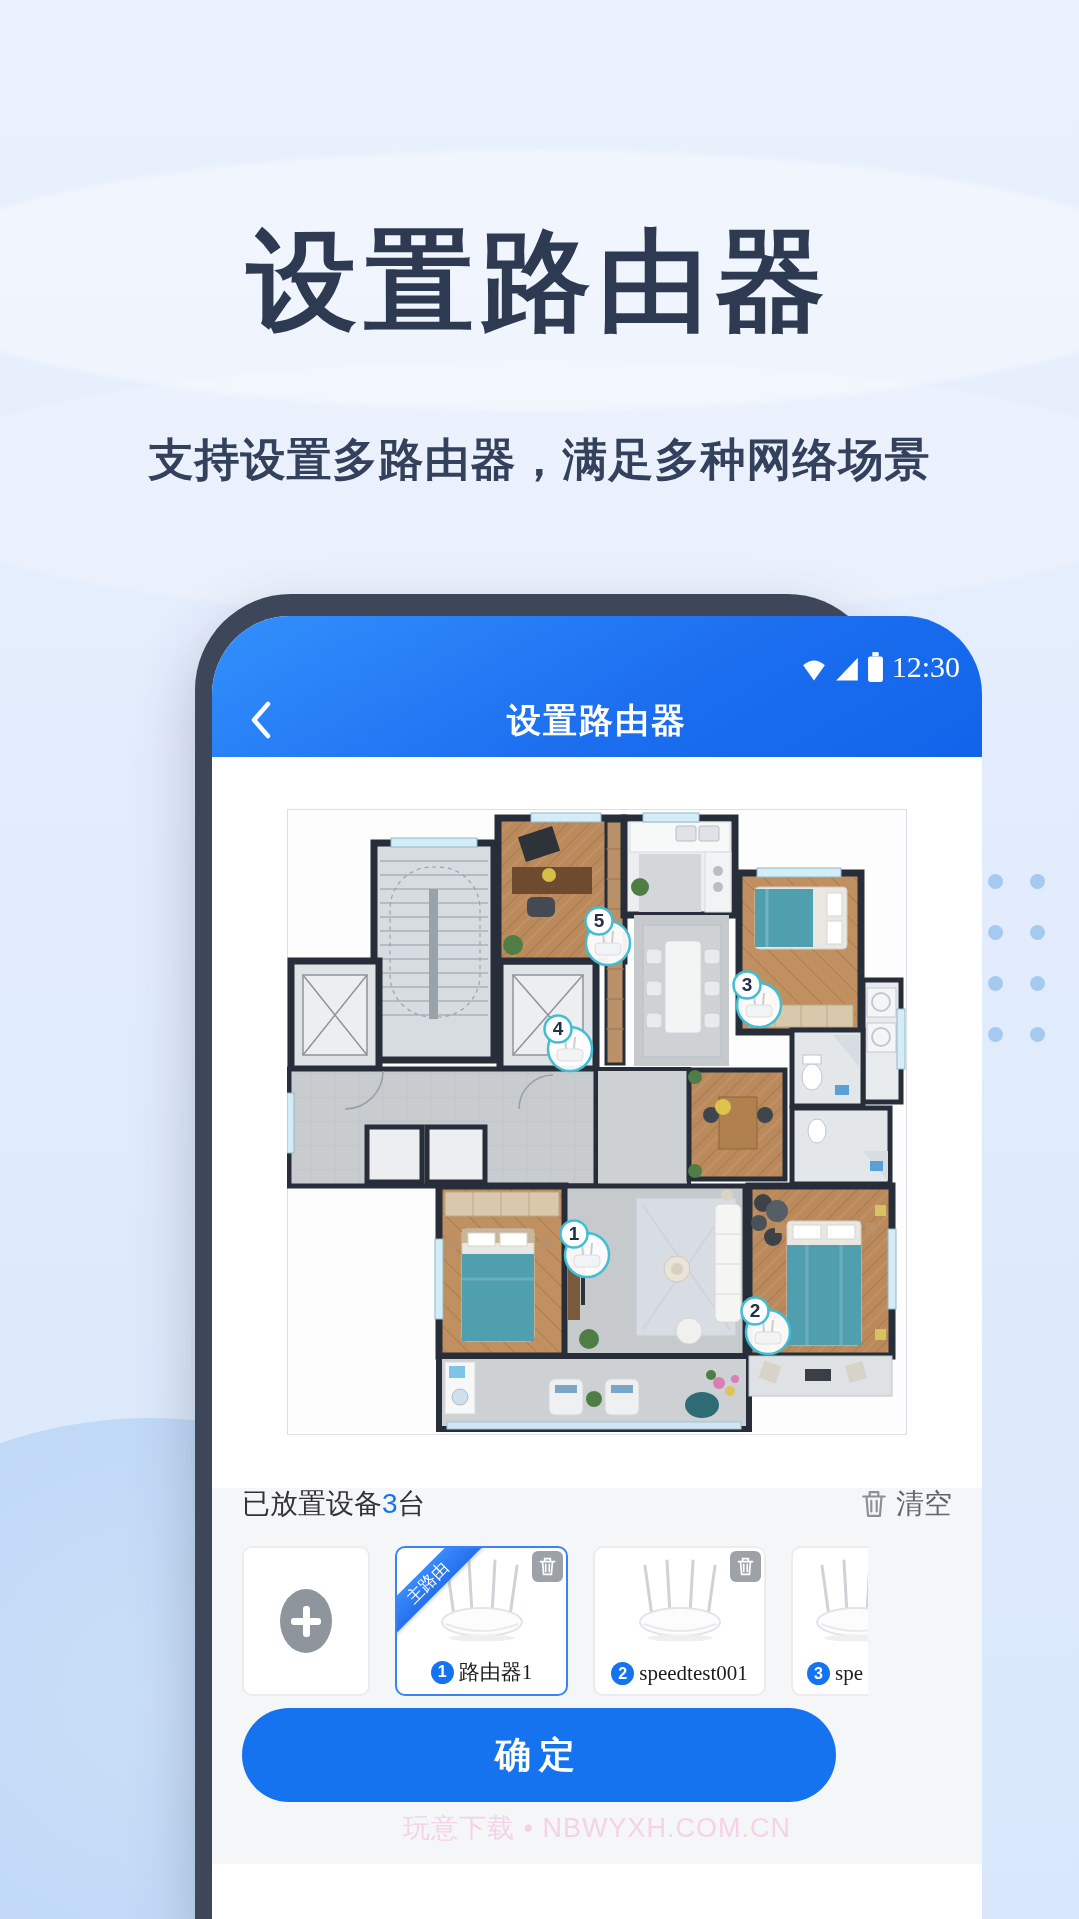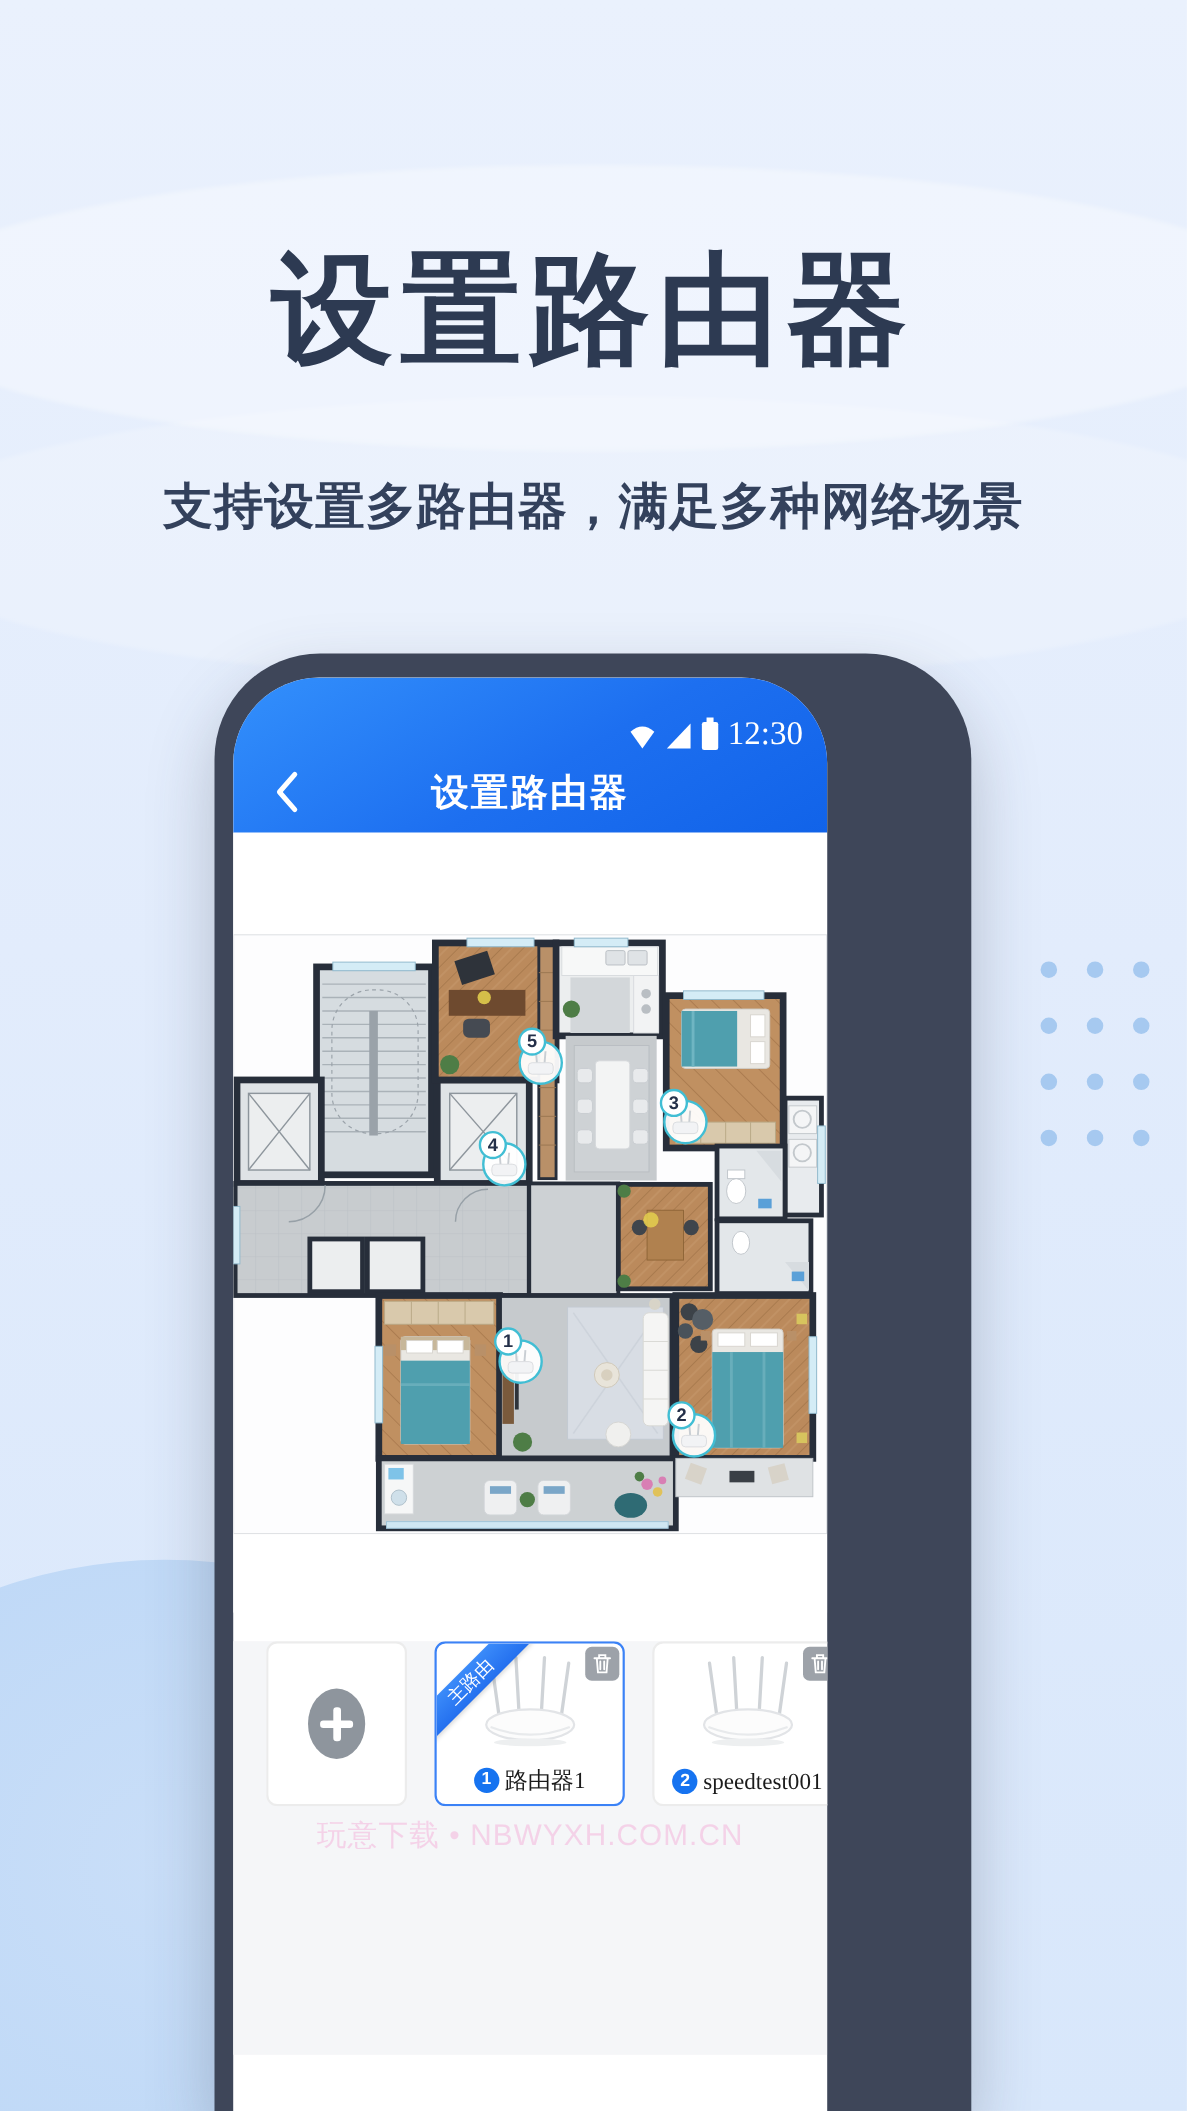--- a/index.html
+++ b/index.html
@@ -21,21 +21,21 @@
   .dots-grid i { width:15px; height:15px; border-radius:50%; background:#a6c9f0; }
   
   .hero-title { position:absolute; top:208px; left:0; width:100%; text-align:center;
     font-size:110px; font-weight:900; color:#2d3a52; letter-spacing:7px; z-index:2; }
   .hero-subtitle { position:absolute; top:430px; left:0; width:100%; text-align:center;
     font-size:45px; font-weight:700; color:#33415c; letter-spacing:1px; z-index:2; }
   
   .phone { position:absolute; left:195px; top:594px; width:688px; height:1325px;
     background:#3e4659; border-radius:96px 96px 0 0; padding:22px 17px 0;
     box-shadow:0 26px 60px rgba(62,70,87,0.28); z-index:3; }
-  .screen { position:relative; width:540px; height:1303px; border-radius:78px 78px 0 0;
+  .screen { position:relative; width:770px; height:1303px; border-radius:78px 78px 0 0;
     overflow:hidden; background:#ffffff; }
   
   .blue-head { background:linear-gradient(150deg,#3390fc 0%,#1d6ff0 55%,#1163e9 100%); }
   .statusbar { height:74px; display:flex; justify-content:flex-end; align-items:flex-end;
     padding:0 22px 8px 0; }
   .statusbar .sicons { display:flex; align-items:flex-end; gap:8px; }
   .statusbar svg { display:block; }
   .time { color:#fff; font-family:"Liberation Serif", serif; font-size:30px; line-height:30px; margin-left:8px; }
   .navbar { position:relative; height:67px; }
   .nav-title { position:absolute; left:0; right:0; top:8px; text-align:center;
@@ -424,20 +424,31 @@
               <line x1="5" y1="-12" x2="4" y2="0" stroke="#c9ced3" stroke-width="2"></line>
             <rect x="-13" y="0" width="26" height="12" rx="4" fill="#f2f3f5" stroke="#dadde0"></rect>
             <circle cx="-13" cy="-21" r="13.5" fill="#ffffff" stroke="#41bed4" stroke-width="2.5"></circle>
             <text x="-13" y="-15" text-anchor="middle" font-size="19" font-weight="700" fill="#243049">2</text>
           </g>
         </g>
       </svg>
     </div>
 
     <div class="device-section">
+      <div class="dev-header">
+        <div class="dev-count-text">
+          <span>已放置设备</span><span class="cnt">3</span><span>台</span>
+        </div>
+        <div class="clear-btn">
+          <svg width="26" height="28" viewBox="0 0 24 26">
+            <path d="M2 6h20M8 6V2h8v4M5 6l1.5 18h11L19 6M9.5 10v10M14.5 10v10" fill="none" stroke="#8a9097" stroke-width="2" stroke-linecap="round" stroke-linejoin="round"></path>
+          </svg>
+          <span>清空</span>
+        </div>
+      </div>
 
       <div class="cards">
 
         <div class="card add-card">
           <div class="plus">
               <span></span>
               <span></span>
             </div>
         </div>
 
@@ -503,17 +514,18 @@
             <path d="M14 66 Q50 80 86 66" fill="none" stroke="#e8eaec" stroke-width="2"></path>
             <ellipse cx="50" cy="80" rx="33" ry="3.5" fill="#edeff0"></ellipse>
           </svg>
           <div class="card-label">
             <span class="badge-num">3</span>
             <span class="dev-name">spe</span>
           </div>
         </div>
       </div>
 
+      <button class="confirm-btn">确定</button>
       <div class="watermark">玩意下载 • NBWYXH.COM.CN</div>
     </div>
 
   </div>
 </div>
 
 </body></html>

